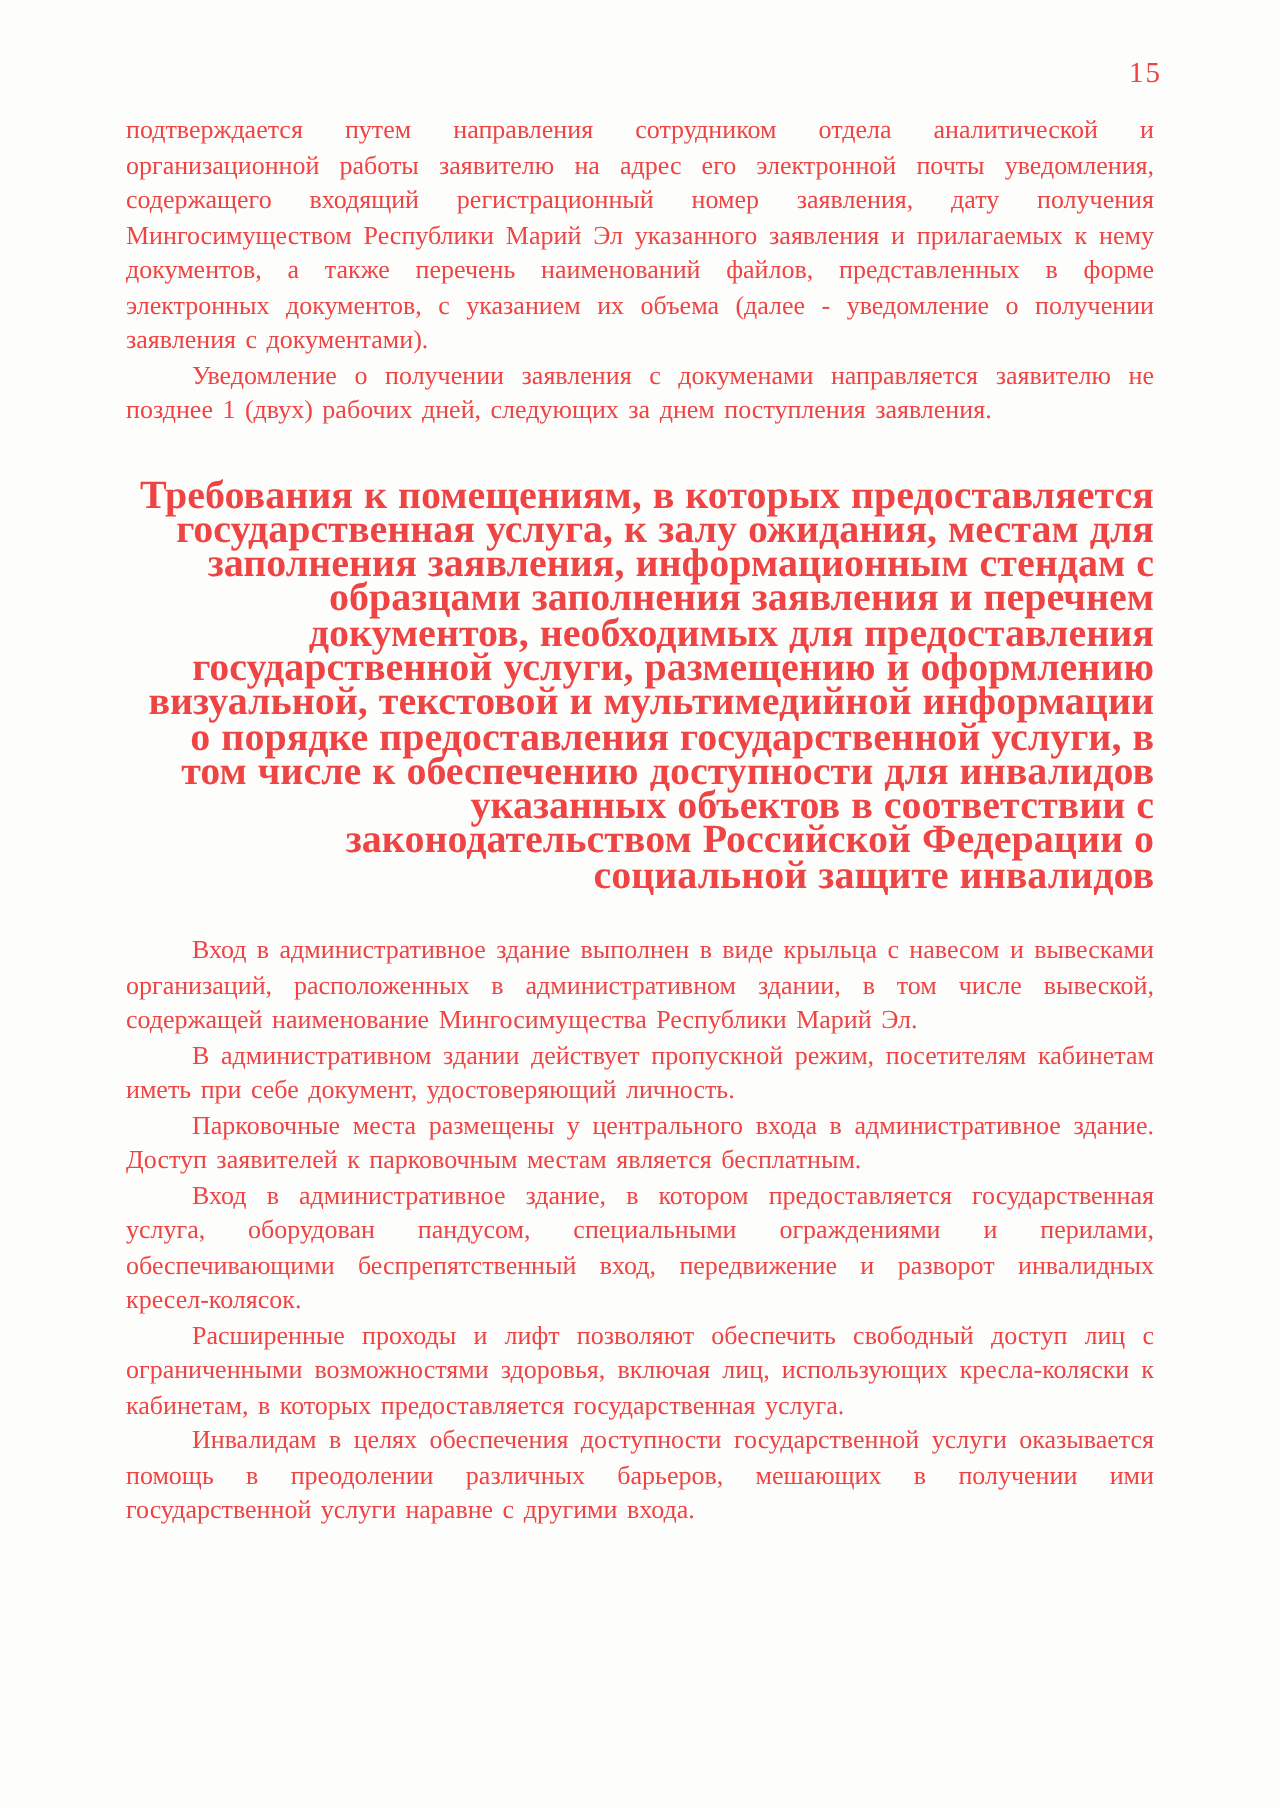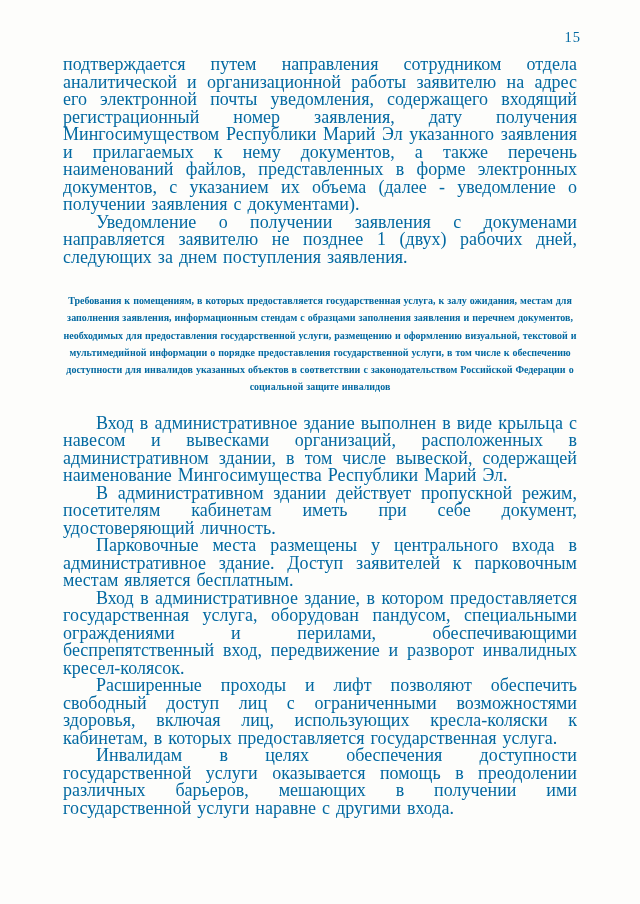--- a/index.html
+++ b/index.html
@@ -7,50 +7,50 @@
     width: 640px;
     height: 904px;
     background: #ffffff;
   }
   .page {
     position: relative;
     width: 640px;
     height: 904px;
     background: #fdfdfb;
     font-family: "Liberation Serif", "DejaVu Serif", serif;
-    color: #0369a1;
+    color: #ef4444;
     overflow: hidden;
   }
   .page-number {
     position: absolute;
     top: 29px;
     right: 59px;
     font-size: 14.5px;
     letter-spacing: 1px;
   }
   .text-block {
     position: absolute;
     top: 56px;
     left: 63px;
     width: 514px;
   }
   .para {
-    font-size: 18px;
+    font-size: 13px;
     line-height: 17.5px;
     text-align: justify;
     text-indent: 33px;
     word-spacing: 1.5px;
     margin: 0;
   }
   .para.no-indent { text-indent: 0; }
   .heading {
-    font-size: 10px;
+    font-size: 20px;
     line-height: 17.3px;
     font-weight: bold;
-    text-align: center;
+    text-align: right;
     text-indent: 0;
     word-spacing: 0.5px;
     margin: 26px 0 19px 0;
   }
 </style>
 </head>
 <body>
 
 <div class="page">
 

